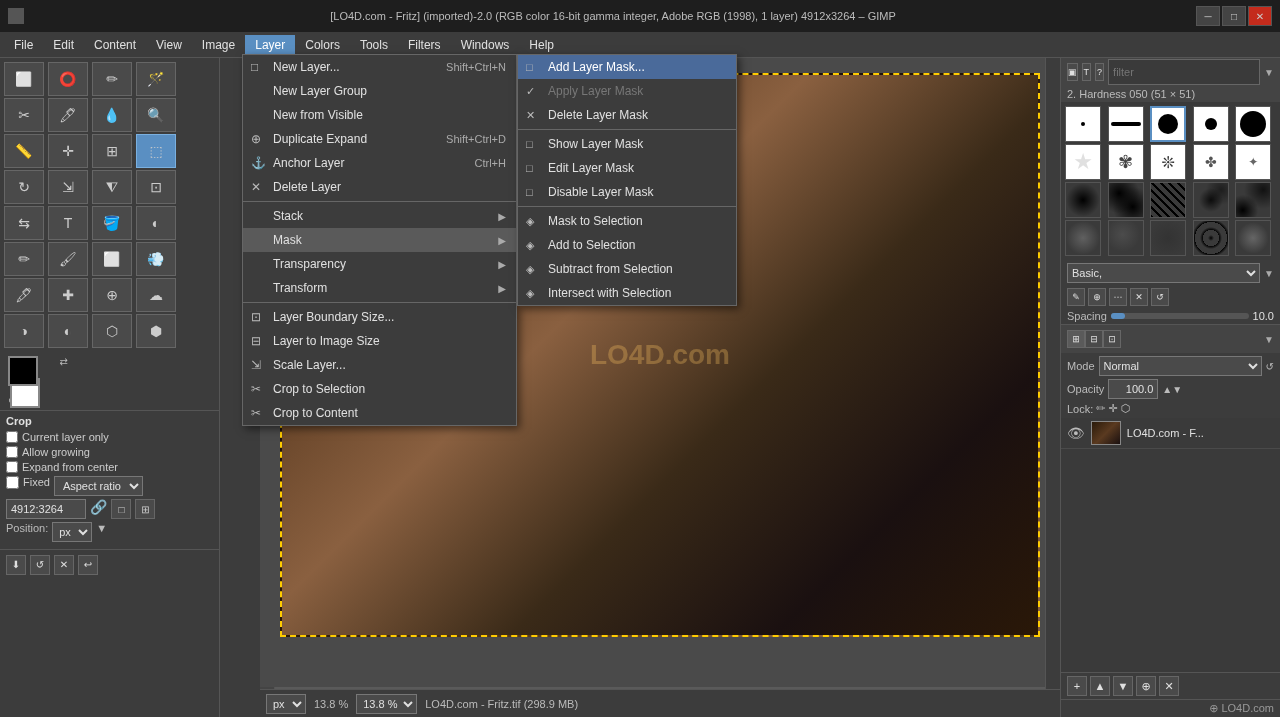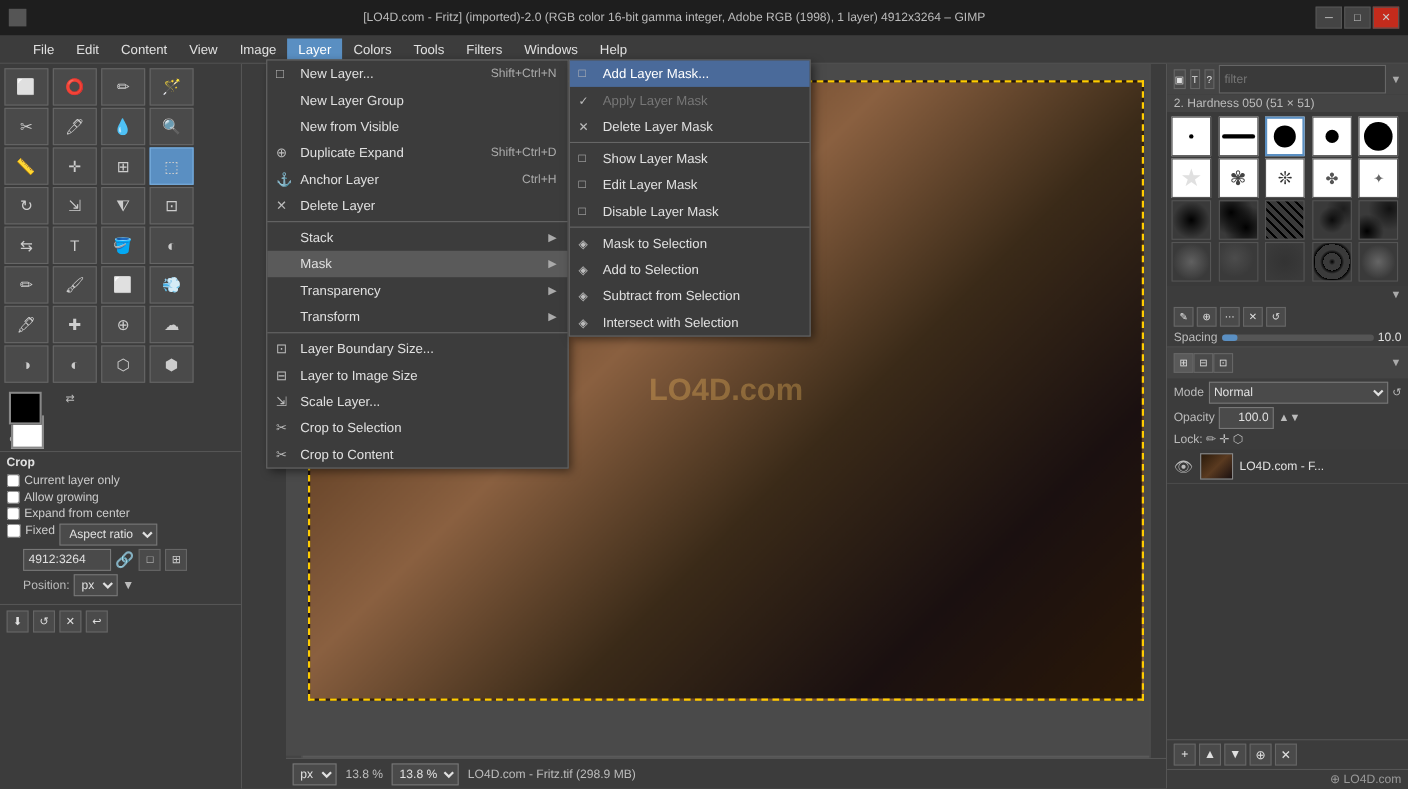--- a/index.html
+++ b/index.html
@@ -40,21 +40,21 @@
       font-size: 10px; color: #ccc; cursor: pointer;
     }
     #title-bar .win-btn.close { background: #c42b1c; }
 
     
     #menu-bar {
       background: #3c3c3c;
       height: 26px;
       display: flex;
       align-items: center;
-      padding: 0 20px;
+      padding: 0 4px;
       border-bottom: 1px solid #555;
     }
     .menu-item {
       padding: 3px 10px;
       cursor: pointer;
       color: #e0e0e0;
       font-size: 12px;
     }
     .menu-item.active { background: #5a8fc2; color: #fff; }
 
@@ -116,21 +116,21 @@
     }
     #tool-options .opt-row input[type="checkbox"] { width: 12px; height: 12px; }
     .fixed-row {
       display: flex; align-items: flex-start; gap: 4px; margin: 3px 0;
     }
     .fixed-dropdown {
       background: #4a4a4a; border: 1px solid #777; color: #e0e0e0;
       padding: 1px 4px; font-size: 11px; height: 20px;
     }
     .coord-row {
-      display: flex; align-items: center; gap: 4px; margin: 3px 15px;
+      display: flex; align-items: flex-start; gap: 4px; margin: 3px 0;
     }
     .coord-input {
       background: #4a4a4a; border: 1px solid #777; color: #e0e0e0;
       width: 80px; height: 20px; font-size: 11px; padding: 0 4px;
     }
     .pos-label { font-size: 11px; color: #bbb; }
 
     #status-bar {
       background: #3c3c3c;
       height: 30px;
@@ -692,20 +692,25 @@
         <div class="brush-cell" style="background: radial-gradient(circle at 20% 80%, #000 0%, transparent 40%), radial-gradient(circle at 80% 20%, rgba(0,0,0,0.7) 0%, transparent 50%);"></div>
 
         <div class="brush-cell" style="background: radial-gradient(ellipse, rgba(100,100,100,0.9) 0%, transparent 70%);"></div>
         <div class="brush-cell" style="background: radial-gradient(ellipse at 40% 40%, rgba(80,80,80,0.8) 0%, transparent 60%);"></div>
         <div class="brush-cell" style="background: radial-gradient(circle, rgba(50,50,50,0.9) 0%, transparent 80%);"></div>
         <div class="brush-cell" style="background: repeating-radial-gradient(circle, #000 0px, transparent 3px, transparent 8px);"></div>
         <div class="brush-cell" style="background: radial-gradient(ellipse, rgba(120,120,120,0.7) 0%, transparent 65%);"></div>
       </div>
 
       <div id="preset-row">
+        <select class="preset-select">
+          <option>Basic,</option>
+          <option>Pencils</option>
+          <option>Markers</option>
+        </select>
         <span class="panel-expand">▼</span>
       </div>
 
       <div id="brush-actions">
         <div class="panel-icon-btn">✎</div>
         <div class="panel-icon-btn">⊕</div>
         <div class="panel-icon-btn">⋯</div>
         <div class="panel-icon-btn">✕</div>
         <div class="panel-icon-btn">↺</div>
       </div>

